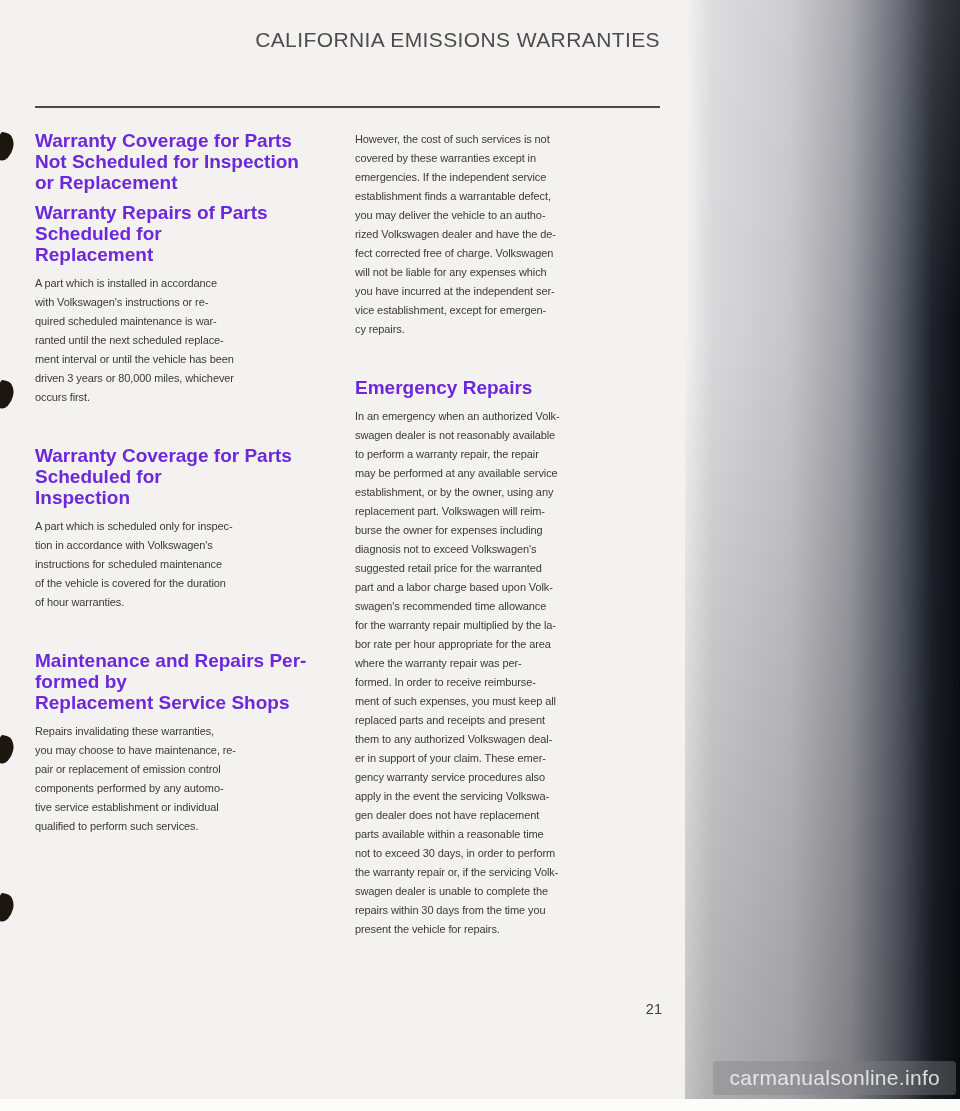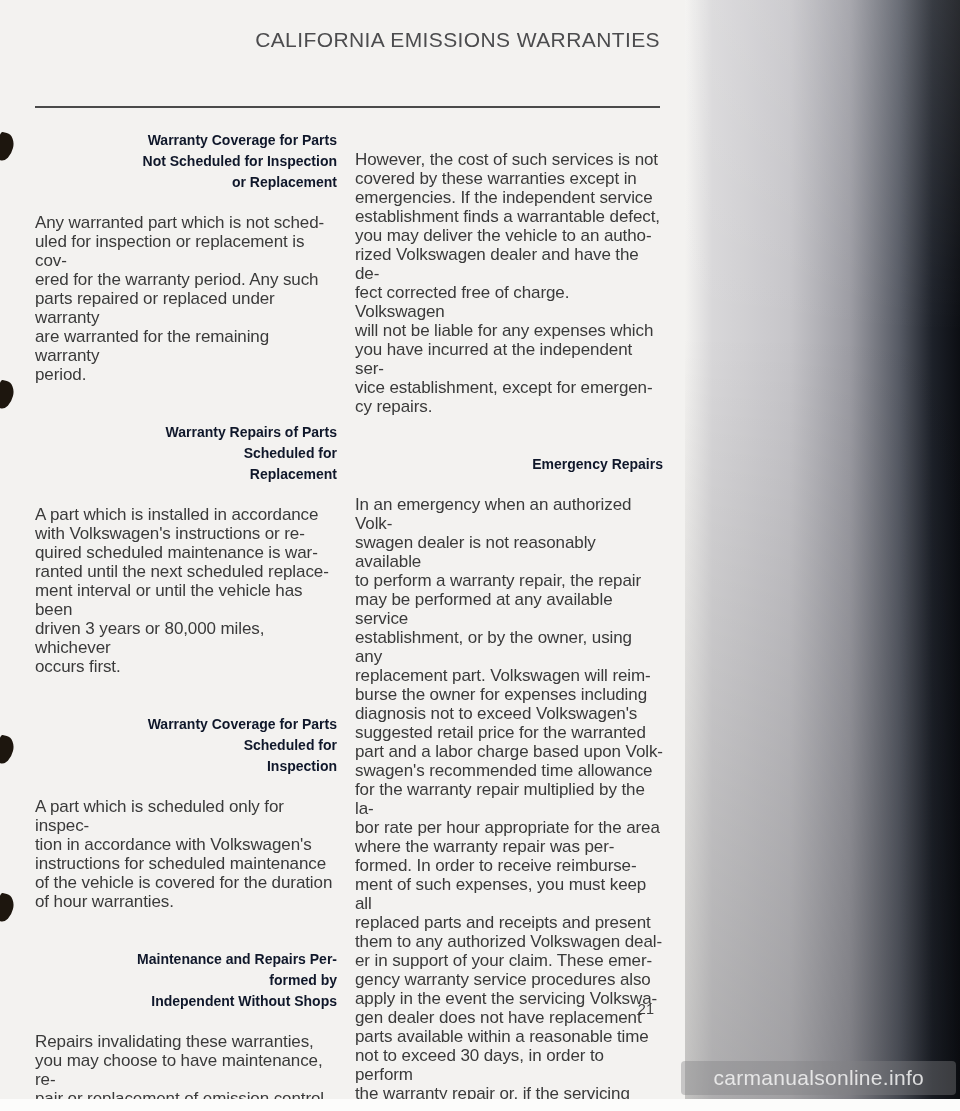--- a/index.html
+++ b/index.html
@@ -47,43 +47,41 @@
   }
 
   .col {
     position: absolute;
     top: 130px;
   }
   .col-left  { left: 35px;  width: 302px; }
   .col-right { left: 355px; width: 308px; }
 
   .heading {
-    color: #0f172a;
+    color: #6d28d9;
     font-weight: bold;
-    font-size: 14px;
+    font-size: 19px;
     line-height: 21px;
     white-space: pre-line;
     margin-bottom: 9px;
-    text-align: right;
   }
 
   .body-text {
     color: #3a3a3a;
-    font-size: 17px;
+    font-size: 11px;
     line-height: 19px;
     letter-spacing: -0.1px;
     white-space: pre-line;
     margin-bottom: 38px;
-    margin-top: 20px;
   }
 
   .page-number {
     position: absolute;
     top: 1001px;
-    right: 306px;
+    right: 298px;
     font-size: 14.5px;
     color: #3e3e3e;
   }
 
   
   .curl {
     position: absolute;
     left: -3px;
     width: 16px;
     height: 28px;
@@ -95,21 +93,21 @@
   .curl-2 { top: 381px; }
   .curl-3 { top: 736px; }
   .curl-4 { top: 894px; }
 
   .watermark-bar {
     position: absolute;
     right: 4px;
     bottom: 16px;
     background: rgba(130,130,132,0.40);
     border-radius: 4px;
-    padding: 5px 32px;
+    padding: 5px 16px;
   }
   .watermark-text {
     font-size: 21px;
     color: rgba(244,244,244,0.85);
     letter-spacing: 0.3px;
   }
 
   .bottom-strip {
     position: absolute;
     bottom: 0; left: 0;
@@ -133,26 +131,20 @@
   <div class="page-title">CALIFORNIA EMISSIONS WARRANTIES</div>
 
   <div class="rule"></div>
 
   <div class="col col-left">
 
     <section>
       <h2 class="heading">Warranty Coverage for Parts
 Not Scheduled for Inspection
 or Replacement</h2>
-      <p class="body-text">Any warranted part which is not sched-
-uled for inspection or replacement is cov-
-ered for the warranty period. Any such
-parts repaired or replaced under warranty
-are warranted for the remaining warranty
-period.</p>
     </section>
 
     <section>
       <h2 class="heading">Warranty Repairs of Parts
 Scheduled for
 Replacement</h2>
       <p class="body-text">A part which is installed in accordance
 with Volkswagen's instructions or re-
 quired scheduled maintenance is war-
 ranted until the next scheduled replace-
@@ -168,21 +160,21 @@
       <p class="body-text">A part which is scheduled only for inspec-
 tion in accordance with Volkswagen's
 instructions for scheduled maintenance
 of the vehicle is covered for the duration
 of hour warranties.</p>
     </section>
 
     <section>
       <h2 class="heading">Maintenance and Repairs Per-
 formed by
-Independent Without Shops</h2>
+Replacement Service Shops</h2>
       <p class="body-text">Repairs invalidating these warranties,
 you may choose to have maintenance, re-
 pair or replacement of emission control
 components performed by any automo-
 tive service establishment or individual
 qualified to perform such services.</p>
     </section>
 
   </div>
 

